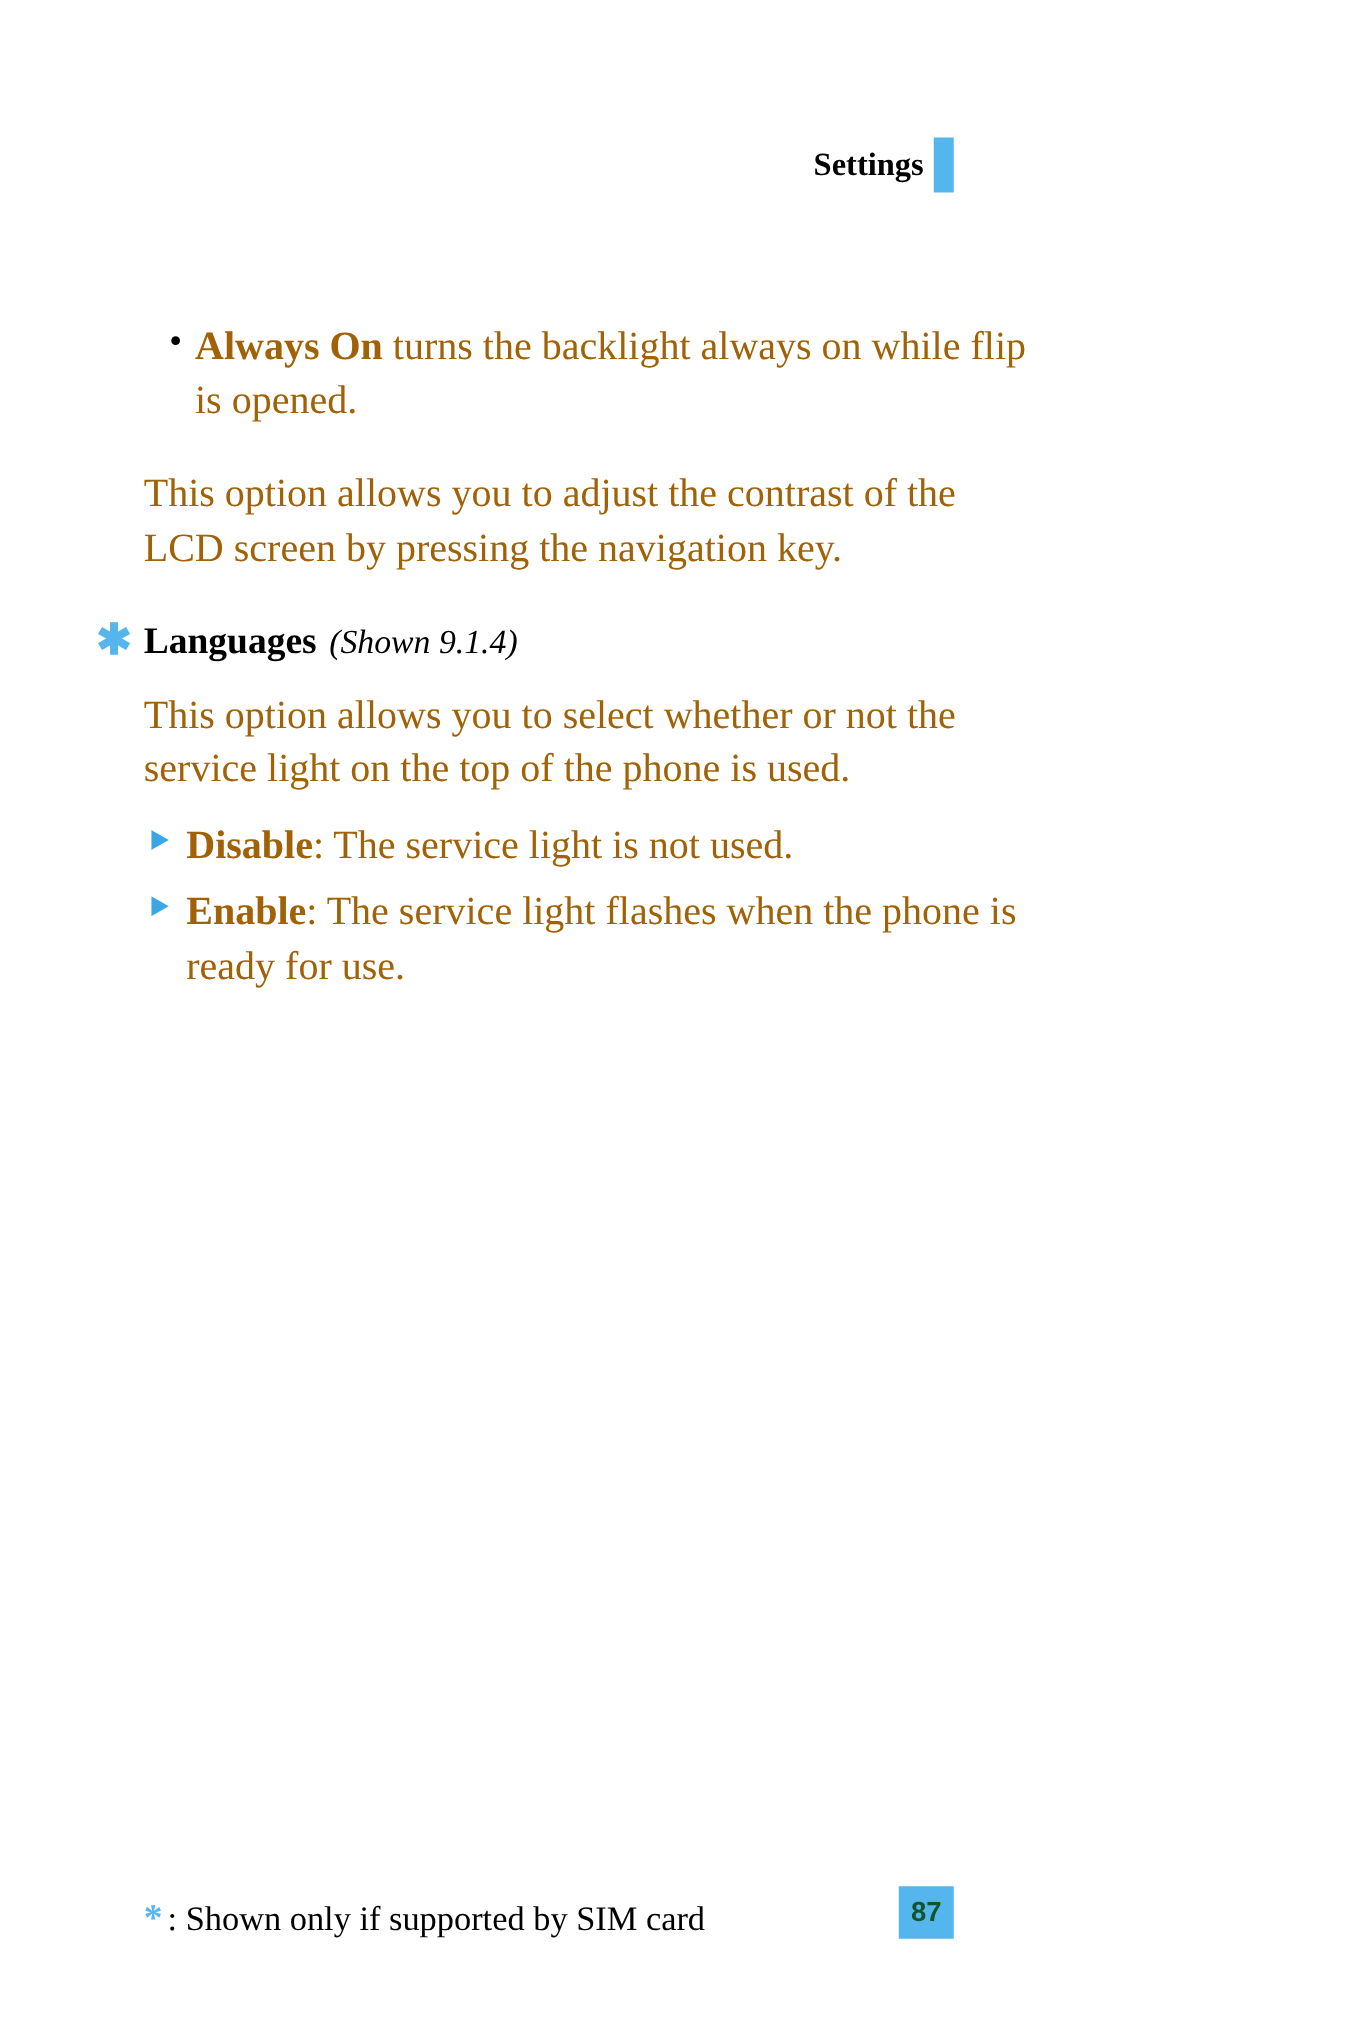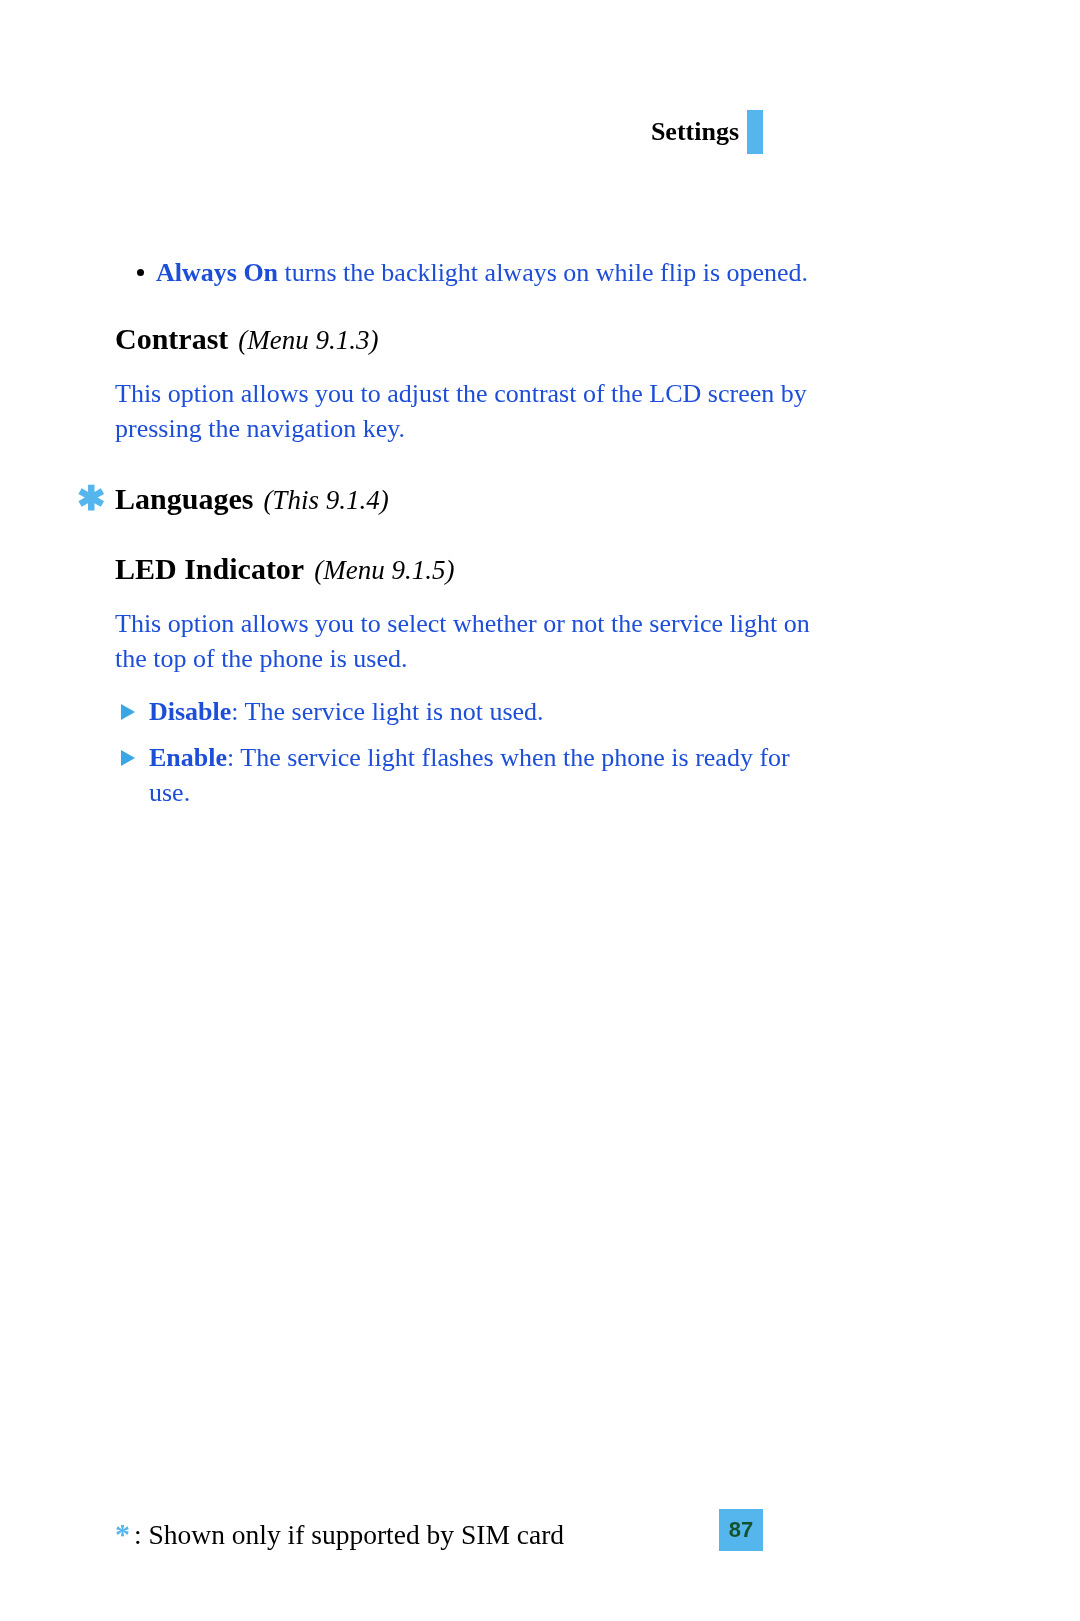--- a/index.html
+++ b/index.html
@@ -38,23 +38,23 @@
     background: #55b6ee;
   }
 
   .content {
     margin-top: 135px; 
   }
 
   
   .body-text {
     font-family: "Times New Roman", Times, serif;
-    font-size: 26px;
+    font-size: 32px;
     line-height: 1.35;
-    color: #1d4ed8;
+    color: #a16207;
     margin: 0 0 18px 0;
   }
 
   
   .dot-item {
     display: flex;
     align-items: flex-start;
     margin: 0 0 32px 22px;
   }
   .dot {
@@ -170,36 +170,28 @@
 
   <div class="content">
 
     <div class="dot-item">
       <span class="dot"></span>
       <p class="body-text">
         <span class="bold">Always On</span><span> turns the backlight always on while flip is opened.</span>
       </p>
     </div>
 
-    <div class="section">
-      <span class="section-title">Contrast</span>
-      <span class="section-menu">(Menu 9.1.3)</span>
-    </div>
     <p class="body-text section-body">This option allows you to adjust the contrast of the LCD screen by pressing the navigation key.</p>
 
     <div class="section section-with-star" style="margin-top:36px">
       <span class="star-marker">✱</span>
       <span class="section-title">Languages</span>
-      <span class="section-menu">(This 9.1.4)</span>
-    </div>
-
-    <div class="section" style="margin-top:36px">
-      <span class="section-title">LED Indicator</span>
-      <span class="section-menu">(Menu 9.1.5)</span>
-    </div>
+      <span class="section-menu">(Shown 9.1.4)</span>
+    </div>
+
     <p class="body-text section-body">This option allows you to select whether or not the service light on the top of the phone is used.</p>
 
     <div class="arrow-item">
       <span class="arrow-icon">
         <svg width="14" height="16" viewBox="0 0 14 16">
             <polygon points="0,0 14,8 0,16" fill="#3aa6e6"></polygon>
           </svg>
       </span>
       <p class="body-text" style="margin:0">
         <span class="bold">Disable</span><span>: The service light is not used.</span>

